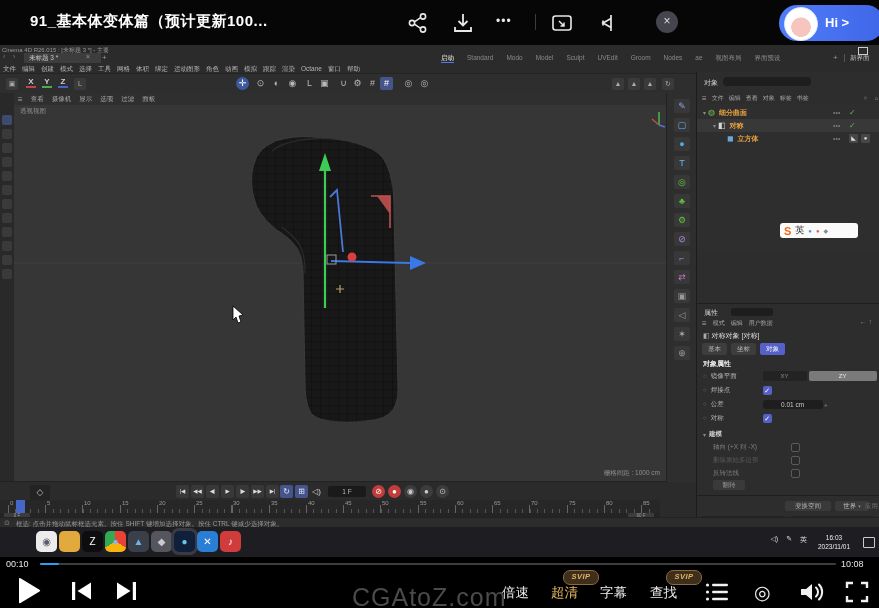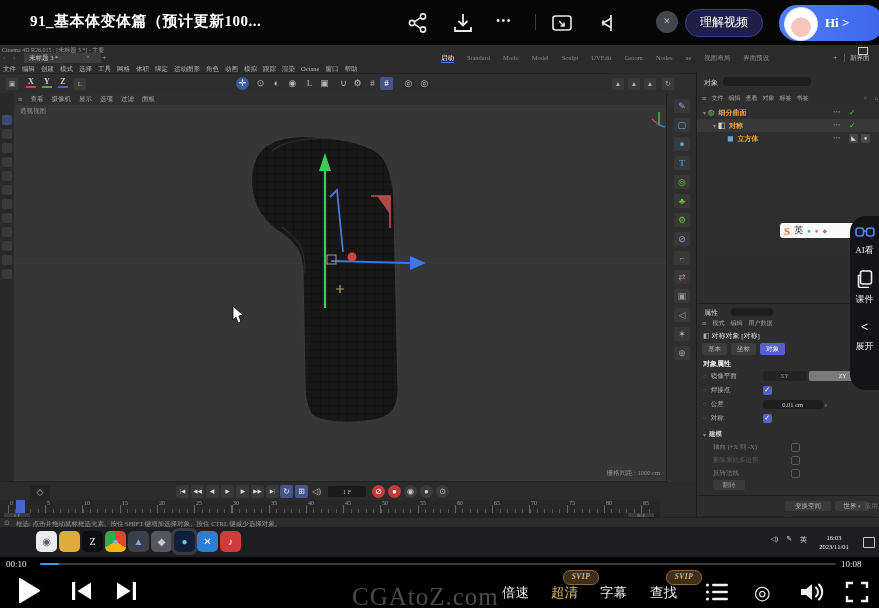--- a/index.html
+++ b/index.html
@@ -1,17 +1,17 @@
 <!DOCTYPE html>
 <html><head>
 <meta charset="utf-8">
 <style>
   html,body{margin:0;padding:0;background:#000}
   #root{position:relative;width:879px;height:608px;background:#000;overflow:hidden;
-        font-family:Liberation Serif, serif;color:#ccc;
+        font-family:Liberation Sans, sans-serif;color:#ccc;
         -webkit-font-smoothing:antialiased}
   .a{position:absolute}
   
   #topbar{left:0;top:0;width:879px;height:45px;background:#060606}
   #vid-title{left:30px;top:12px;font-size:15px;font-weight:700;color:#fff;letter-spacing:.5px}
   .tb-ic{top:12px;width:22px;height:22px}
   #close-circle{left:656px;top:11px;width:22px;height:22px;border-radius:50%;background:#45454d;
     color:#ddd;font-size:12px;text-align:center;line-height:21px}
   #understand-btn{left:685px;top:9px;width:76px;height:26px;border-radius:14px;background:#1d1f47;
     border:1px solid #3c3f82;color:#fff;font-size:12px;text-align:center;line-height:25px}
@@ -193,21 +193,20 @@
     <div class="a" style="left:535px;top:14px;width:1px;height:16px;background:#3c3c3c"></div>
     <svg class="a tb-ic" style="left:551px" viewBox="0 0 22 22">
       <rect x="2" y="4" width="18" height="14" rx="2.5" fill="none" stroke="#e8e8e8" stroke-width="1.6"></rect>
       <path d="M8 9l5 5 M13 10.5V14h-3.5" fill="none" stroke="#e8e8e8" stroke-width="1.5"></path>
     </svg>
     <svg class="a tb-ic" style="left:597px" viewBox="0 0 22 22">
       <path d="M14 3v16 M14 6.5 6 11v0l8 4.5" fill="none" stroke="#e8e8e8" stroke-width="1.7"></path>
       <path d="M6 8.5v5" stroke="#e8e8e8" stroke-width="1.7"></path>
     </svg>
     <div id="close-circle" class="a">×</div>
-    <div id="understand-btn" class="a">理解视频</div>
     <div id="hi-pill" class="a">
       <div id="avatar" class="a"></div>
       <div id="hi-label" class="a">Hi &gt;</div>
     </div>
   </div>
 
   <div id="c4d" class="a">
     <div id="c4d-title" class="a">Cinema 4D R26.015 : [未标题 3 *] - 主要</div>
     <div id="win-restore" class="a"></div>
 
@@ -628,31 +627,14 @@
 
   <div class="a" style="left:780px;top:223px;width:74px;height:15px;background:#fafafa;border-radius:3px;
        display:flex;align-items:center;gap:4px;padding-left:4px;z-index:5">
     <span style="color:#f06a1e;font-weight:700;font-size:11px">S</span>
     <span style="color:#222;font-size:9px">英</span>
     <span style="color:#4a90e8;font-size:6px">●</span>
     <span style="color:#e85a5a;font-size:6px">●</span>
     <span style="color:#888;font-size:6px">◆</span>
   </div>
 
-  <div class="a" style="left:850px;top:216px;width:29px;height:164px;background:#141417;
-       border-radius:16px 0 0 16px;z-index:6;display:flex;flex-direction:column;align-items:center;
-       padding-top:10px;gap:5px;overflow:hidden">
-    <svg width="20" height="13" viewBox="0 0 20 13">
-      <rect x="1" y="2" width="7.5" height="8" rx="2.5" fill="none" stroke="#4a8cf8" stroke-width="1.6"></rect>
-      <rect x="11.5" y="2" width="7.5" height="8" rx="2.5" fill="none" stroke="#4a8cf8" stroke-width="1.6"></rect>
-      <path d="M8.5 5h3" stroke="#4a8cf8" stroke-width="1.6"></path>
-    </svg>
-    <span style="font-size:9px;color:#eee;white-space:nowrap">AI看</span>
-    <svg width="16" height="18" viewBox="0 0 16 18" style="margin-top:8px">
-      <rect x="3.5" y="1" width="11" height="13" rx="2" fill="none" stroke="#eee" stroke-width="1.6"></rect>
-      <path d="M3.5 5.5 H1.5 v10 a2 2 0 0 0 2 2 H12" fill="none" stroke="#eee" stroke-width="1.6"></path>
-    </svg>
-    <span style="font-size:9px;color:#eee;white-space:nowrap">课件</span>
-    <span style="font-size:13px;font-weight:700;color:#fff;margin-top:8px">&lt;</span>
-    <span style="font-size:9px;color:#eee;white-space:nowrap">展开</span>
-  </div>
 
 </div>
 
 </body></html>

